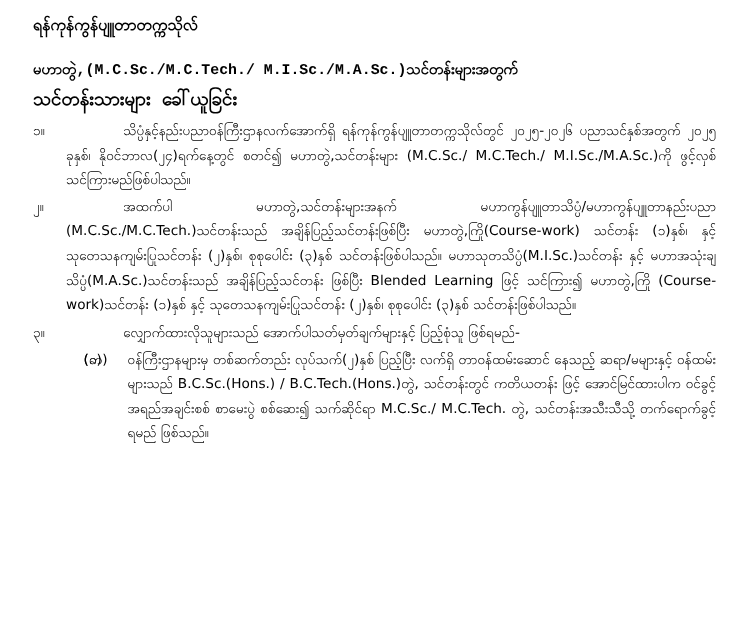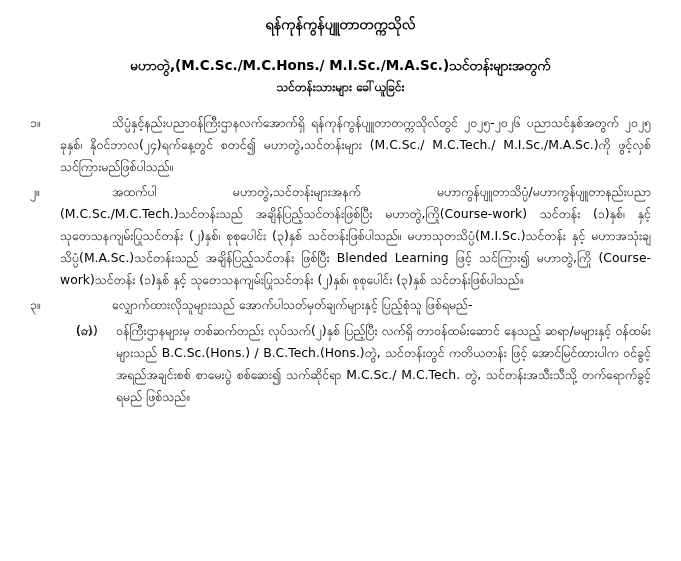--- a/index.html
+++ b/index.html
@@ -15,39 +15,39 @@
     overflow: hidden;
   }
   .page {
     width: 681px;
     height: 561px;
     box-sizing: border-box;
     padding: 14px 30px 6px 30px;
     position: relative;
   }
   .title-block {
-    text-align: center;
+    font-family: Liberation Mono, monospace;
   }
   .doc-title {
     font-size: 14.5px;
     font-weight: bold;
     line-height: 1.5;
     margin-bottom: 18px;
   }
   .sub-title {
     font-size: 13.5px;
     font-weight: bold;
     line-height: 1.65;
     margin-bottom: 2px;
   }
   .sub-title2 {
-    font-size: 12px;
+    font-size: 17px;
     font-weight: bold;
     line-height: 1.65;
-    margin-bottom: 14px;
+    margin-bottom: 2px;
   }
   .para {
     font-size: 12.4px;
     line-height: 1.78;
     text-align: justify;
     text-justify: inter-word;
     margin-bottom: 3px;
     position: relative;
     padding-left: 30px;
   }
@@ -81,21 +81,21 @@
     text-align-last: left;
   }
 </style>
 </head>
 <body>
 
 <div class="page">
 
   <div class="title-block">
     <div class="doc-title">ရန်ကုန်ကွန်ပျူတာတက္ကသိုလ်</div>
-    <div class="sub-title">မဟာတွဲ,(M.C.Sc./M.C.Hons./ M.I.Sc./M.A.Sc.)သင်တန်းများအတွက်</div>
+    <div class="sub-title">မဟာတွဲ,(M.C.Sc./M.C.Tech./ M.I.Sc./M.A.Sc.)သင်တန်းများအတွက်</div>
     <div class="sub-title2">သင်တန်းသားများ ခေါ်ယူခြင်း</div>
   </div>
 
   <div class="para spread">
     <span class="num">၁။</span>
     <span class="indent-first"></span><span>သိပ္ပံနှင့်နည်းပညာဝန်ကြီးဌာနလက်အောက်ရှိ ရန်ကုန်ကွန်ပျူတာတက္ကသိုလ်တွင် ၂၀၂၅-၂၀၂၆ ပညာသင်နှစ်အတွက် ၂၀၂၅ ခုနှစ်၊ နိုဝင်ဘာလ(၂၄)ရက်နေ့တွင် စတင်၍ မဟာတွဲ,သင်တန်းများ (M.C.Sc./ M.C.Tech./ M.I.Sc./M.A.Sc.)ကို ဖွင့်လှစ်သင်ကြားမည်ဖြစ်ပါသည်။</span>
   </div>
 
   <div class="para spread">
     <span class="num">၂။</span>

